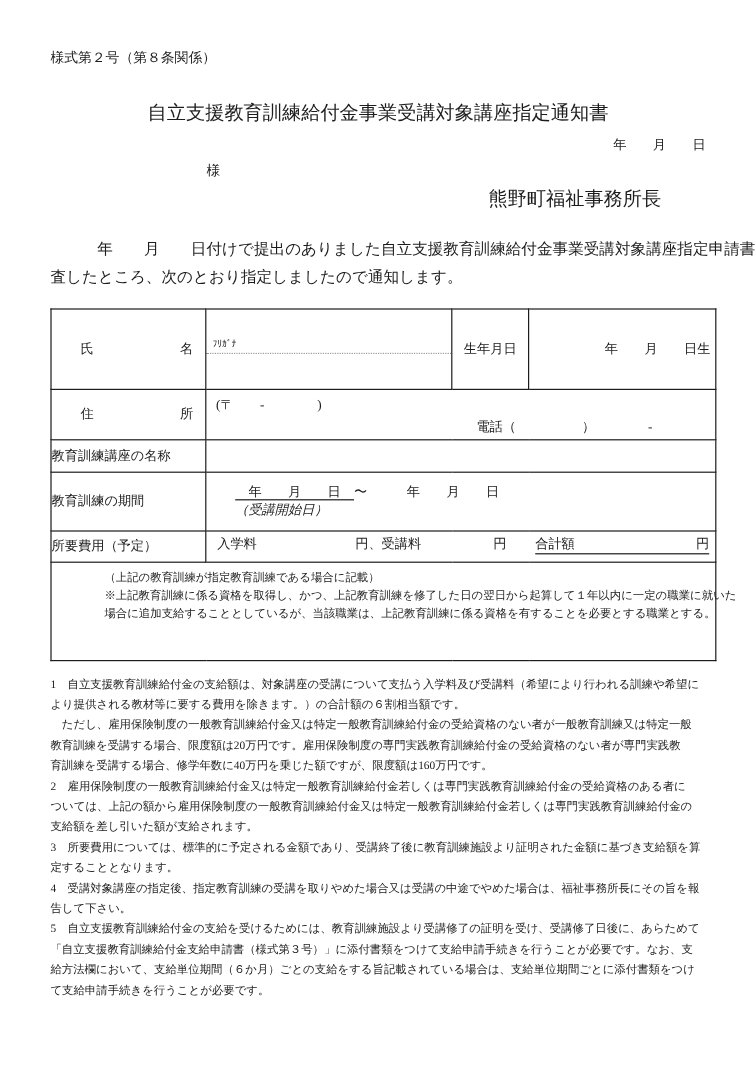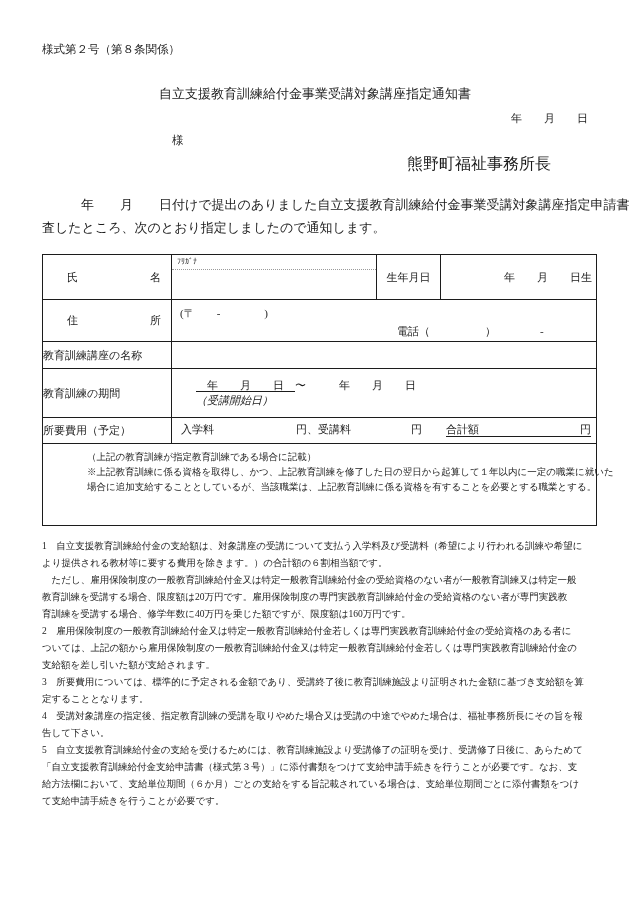--- a/index.html
+++ b/index.html
@@ -4,39 +4,39 @@
 <style>
   html,body{margin:0;padding:0;}
   body{
     width:630px;height:903px;background:#ffffff;color:#1c1c1c;
     font-family:"Liberation Serif","DejaVu Serif",serif;
     font-size:11px;line-height:1;overflow:hidden;
   }
   .page{padding:44px 42px 0 42px;width:546px;}
 
   .form-number{font-size:11.5px;}
-  .doc-title{margin-top:31px;text-align:center;font-size:13px;}
+  .doc-title{margin-top:31px;text-align:center;font-size:16px;}
   .issue-date{margin-top:13px;text-align:right;font-size:11px;}
   .addressee{margin-top:11px;padding-left:130px;font-size:11.5px;}
   .issuer{margin-top:10px;padding-left:365px;font-size:16px;}
   .intro{margin-top:21px;font-size:13px;line-height:23px;white-space:pre;}
 
   table.main{border-collapse:collapse;margin-top:15px;width:546px;table-layout:fixed;}
   table.main td{border:1px solid #1c1c1c;padding:0;vertical-align:middle;font-size:11px;}
   .col-label{width:128px;}
   .col-name{width:204px;}
   .col-birthlbl{width:63px;}
   .col-birthval{width:151px;}
 
   .dist{display:flex;justify-content:space-between;padding:0 10px 0 24px;}
   .lbl-n{padding-left:9px;}
 
   .name-cell{vertical-align:top;}
   .furigana-row{height:15px;border-bottom:1px dotted #9a9a9a;font-size:8px;
-    font-family:Liberation Sans, sans-serif;padding:3px 0 0 5px;box-sizing:border-box;}
+    font-family:Liberation Sans, sans-serif;padding:3px 0 0 5px;box-sizing:border-box;margin-top:22px;}
   .name-space{height:29px;}
   .birth-lbl{text-align:center;}
   .birth-val{text-align:right;padding-right:4px !important;}
 
   .addr-cell{vertical-align:top;}
   .postal-line{padding:4px 0 0 8px;}
   .phone-line{padding:7px 0 0 225px;}
 
   .period-line1{padding-left:24px;}
   .u-start{border-bottom:1px solid #1c1c1c;}

